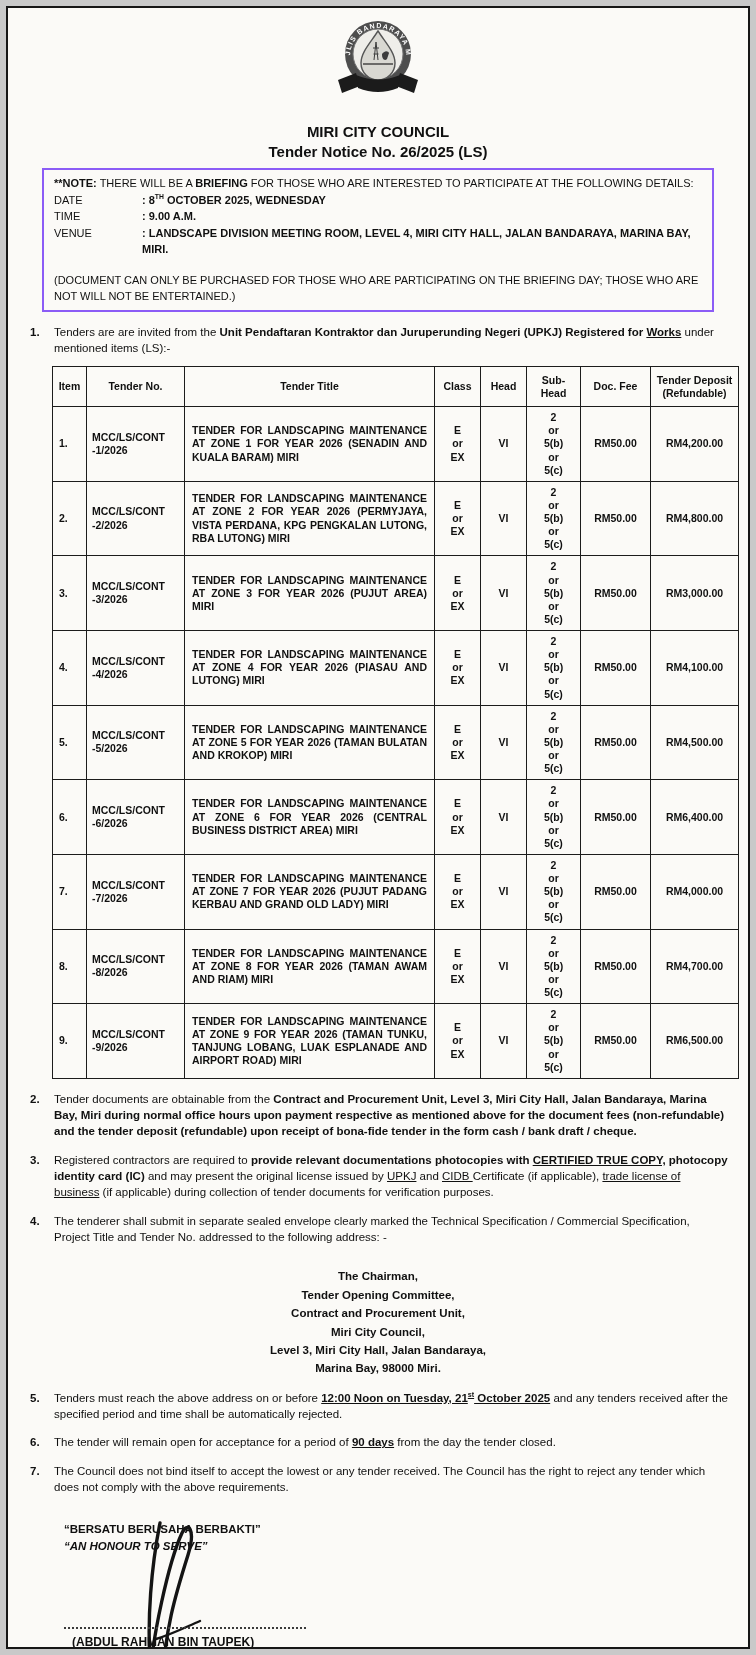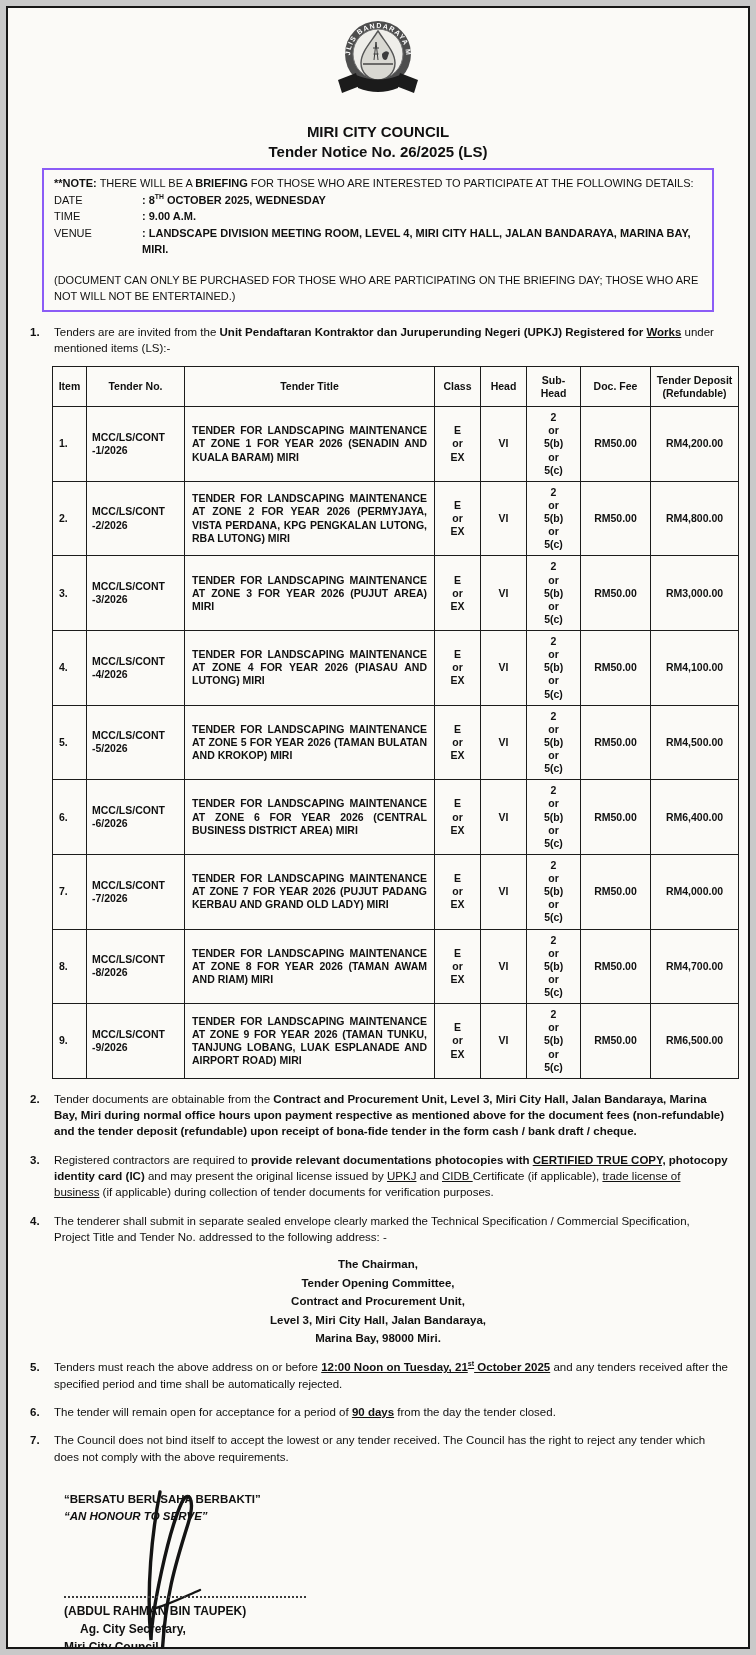--- a/index.html
+++ b/index.html
@@ -32,29 +32,29 @@
   table{border-collapse:collapse;table-layout:fixed;width:668px;margin:10px 0 0 24px;
         font-size:10.5px;line-height:1.25;padding-left:28px;}
   th,td{border:1.5px solid #1c1c1c;vertical-align:middle;padding:4px 5px;font-weight:bold;box-sizing:border-box;}
   th{text-align:center;white-space:pre-line;height:40px;}
   td.c0{text-align:left;padding-left:6px;}
   td.c1{text-align:left;white-space:pre-line;}
   td.c2{text-align:justify;padding:5px 7px;}
   td.c3,td.c4,td.c5,td.c6,td.c7{text-align:center;}
   td.c3,td.c5{white-space:pre-line;}
 
-  .address{text-align:center;font-weight:bold;font-size:11.5px;line-height:1.6;margin-top:10px;}
+  .address{text-align:center;font-weight:bold;font-size:11.5px;line-height:1.6;margin-top:22px;}
 
   .motto{margin:26px 0 0 36px;font-size:11.5px;font-weight:bold;line-height:1.45;}
   .motto .line2{font-style:italic;}
 
   .sign-area{position:relative;margin-left:36px;height:158px;}
   .sig-svg{position:absolute;left:62px;top:-34px;}
   .dotted-line{position:absolute;left:0;top:72px;width:242px;border-bottom:2px dotted #3a3a3a;}
-  .sig-name{position:absolute;left:0;top:80px;font-weight:bold;font-size:12px;}
+  .sig-name{position:absolute;left:8px;top:80px;font-weight:bold;font-size:12px;}
   .sig-title{position:absolute;left:16px;top:98px;font-weight:bold;font-size:12px;}
   .sig-org{position:absolute;left:0;top:116px;font-weight:bold;font-size:12px;}
 </style>
 </head>
 <body>
 
 <div class="doc">
 
   <div class="logo-wrap">
     <svg width="124" height="88" viewBox="0 0 124 88">
@@ -297,20 +297,21 @@
 
   <div class="clause">
     <span class="num">4.</span>
     <div class="ctext"><span>The tenderer shall submit in separate sealed envelope clearly marked the Technical Specification / Commercial Specification, Project Title and Tender No. addressed to the following address: -</span></div>
   </div>
 
   <div class="address">
     <div>The Chairman,</div>
     <div>Tender Opening Committee,</div>
     <div>Contract and Procurement Unit,</div>
+    <div>Miri City Council,</div>
     <div>Level 3, Miri City Hall, Jalan Bandaraya,</div>
     <div>Marina Bay, 98000 Miri.</div>
   </div>
 
   <div class="clause">
     <span class="num">5.</span>
     <div class="ctext"><span>Tenders must reach the above address on or before </span><span class="b u">12:00 Noon on Tuesday, 21</span><sup class="b u">st</sup><span class="b u"> October 2025</span><span> and any tenders received after the specified period and time shall be automatically rejected.</span></div>
   </div>
 
   <div class="clause">

